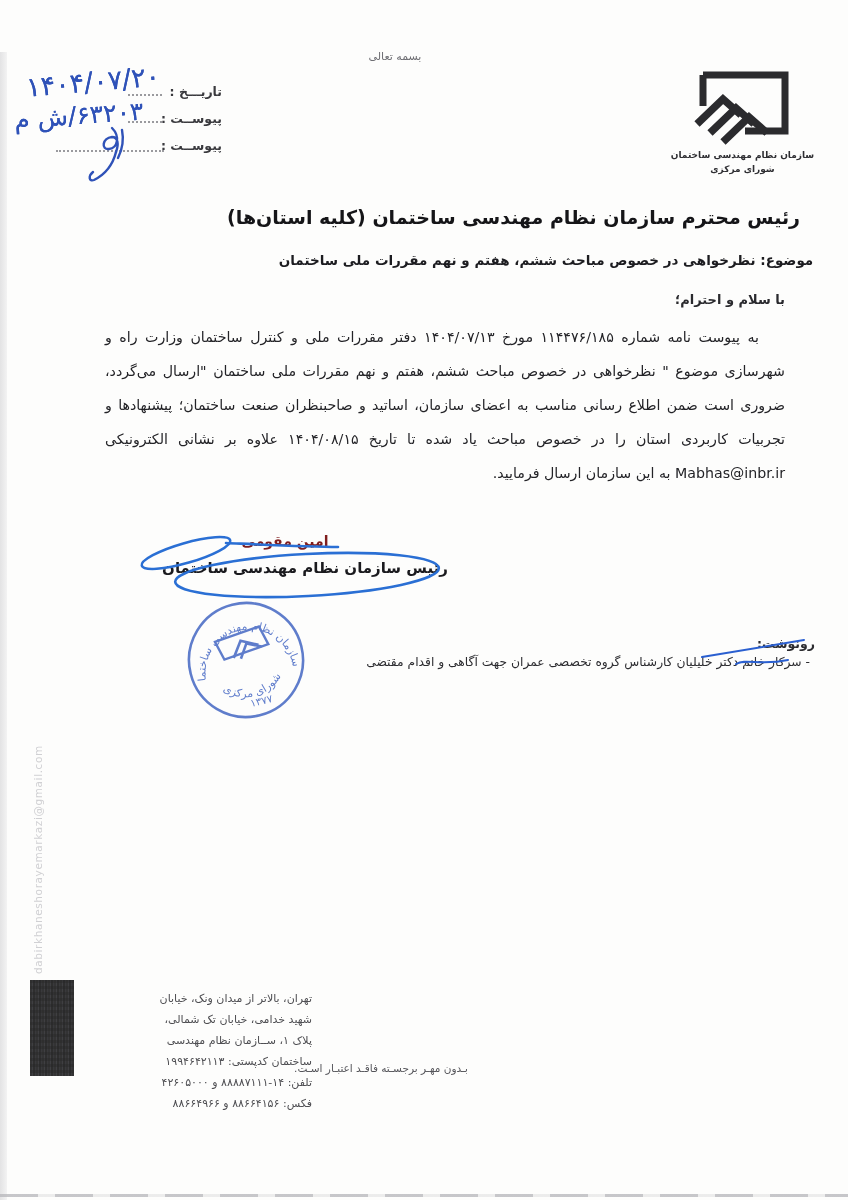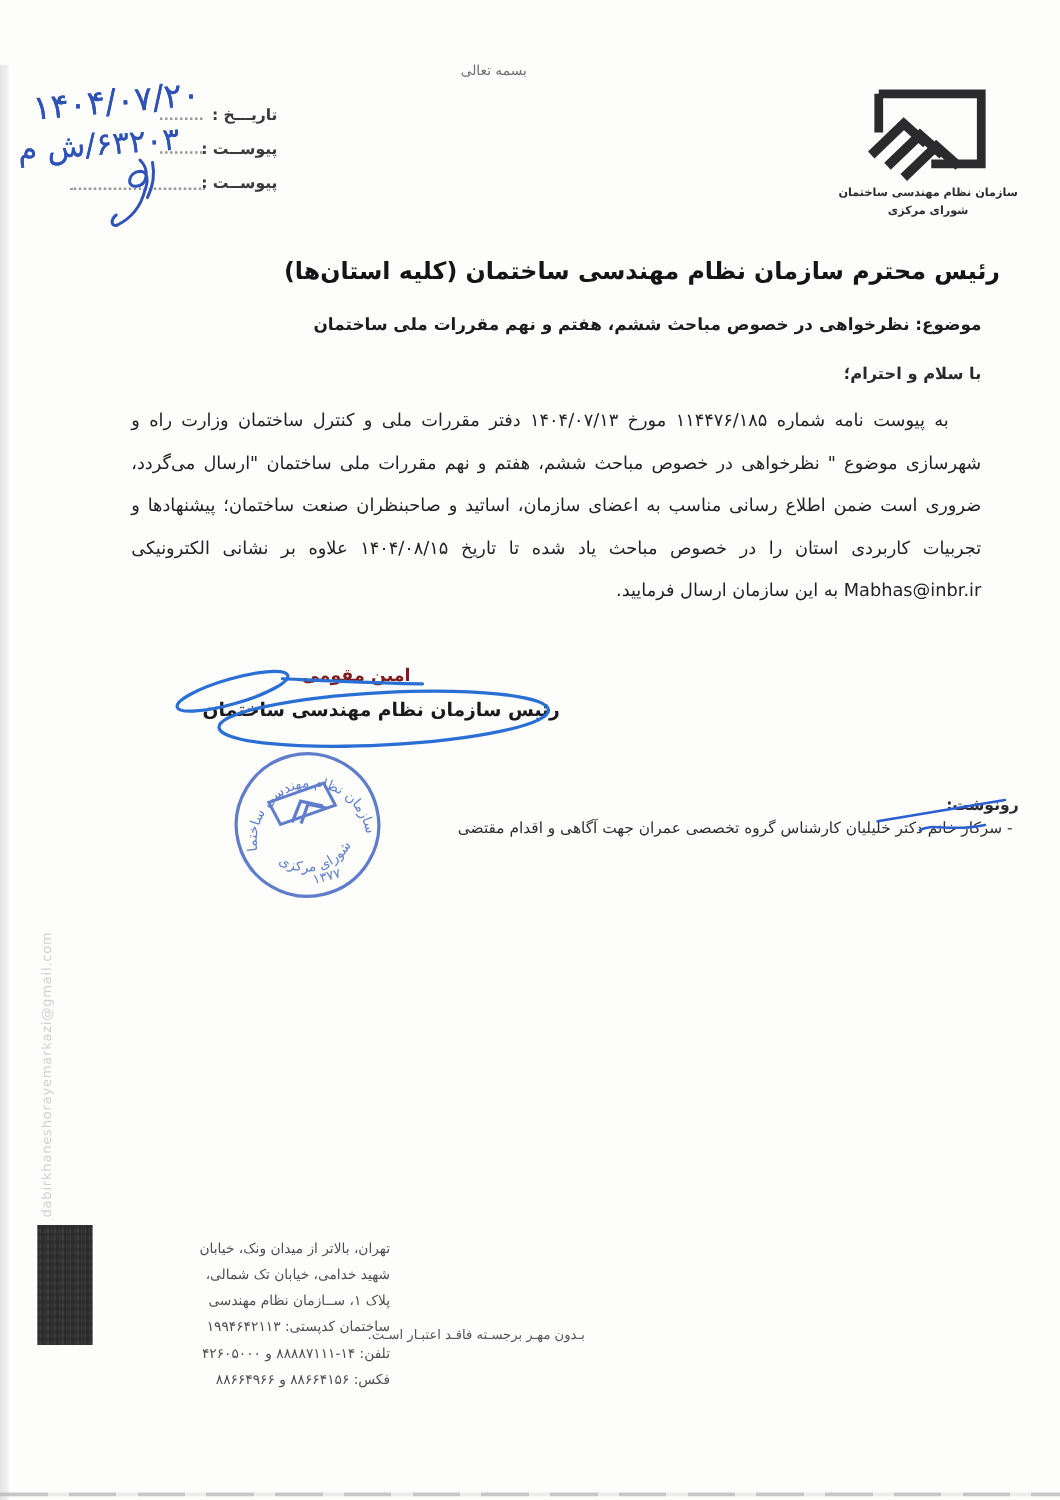--- a/index.html
+++ b/index.html
@@ -40,21 +40,21 @@
   
   .logo-wrap{position:absolute;left:665px;top:64px;width:155px;height:120px;}
   .logo-svg{position:absolute;left:28px;top:4px;}
   .logo-cap{position:absolute;width:155px;text-align:center;direction:rtl;
     font-weight:700;color:#2e2e32;white-space:nowrap;}
   .logo-cap1{top:86px;font-size:9px;}
   .logo-cap2{top:100px;font-size:9px;}
 
   .recipient{position:absolute;left:260px;top:206px;width:540px;text-align:center;
     direction:rtl;font-size:19px;font-weight:700;color:#151518;white-space:nowrap;}
-  .subject{position:absolute;left:248px;top:252px;width:540px;text-align:center;
+  .subject{position:absolute;left:276px;top:252px;width:540px;text-align:center;
     direction:rtl;font-size:13.5px;font-weight:700;color:#1c1c20;white-space:nowrap;}
   .salutation{position:absolute;right:83px;top:292px;direction:rtl;
     font-size:13px;font-weight:600;color:#2a2a2e;}
   .body-text{position:absolute;left:85px;top:320px;width:680px;direction:rtl;
     font-size:14.2px;line-height:34px;text-align:justify;text-indent:26px;color:#232327;margin-left:20px;}
 
   
   .sig-name{position:absolute;left:200px;top:533px;width:170px;text-align:center;
     direction:rtl;font-size:14px;font-weight:700;color:#7f1d1d;}
   .sig-title{position:absolute;left:150px;top:559px;width:310px;text-align:center;

